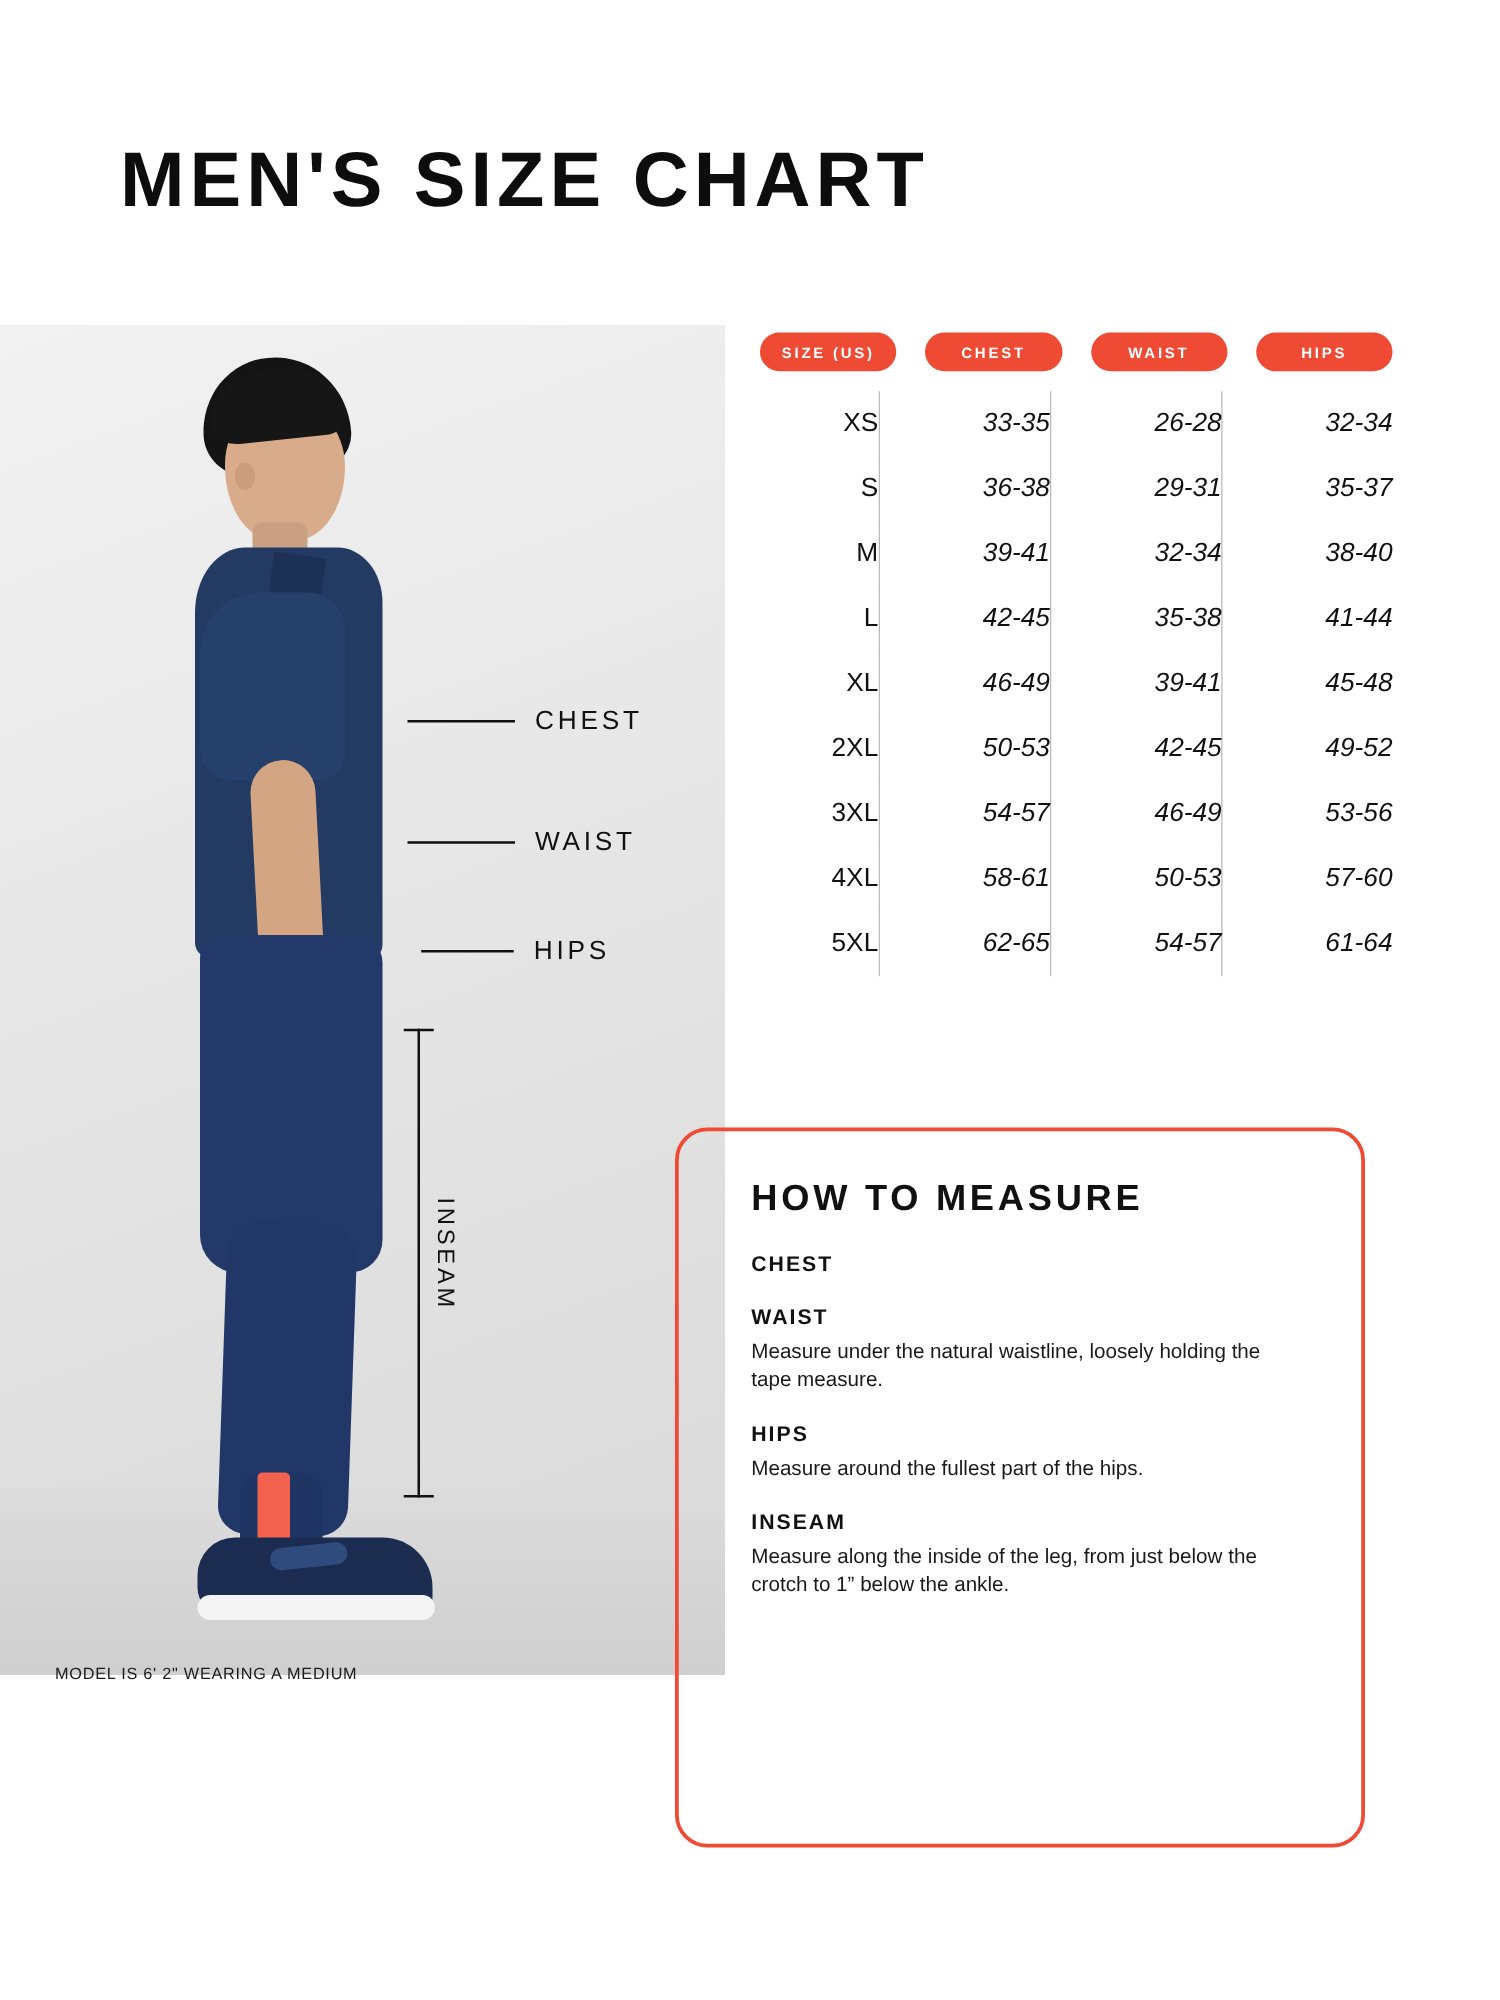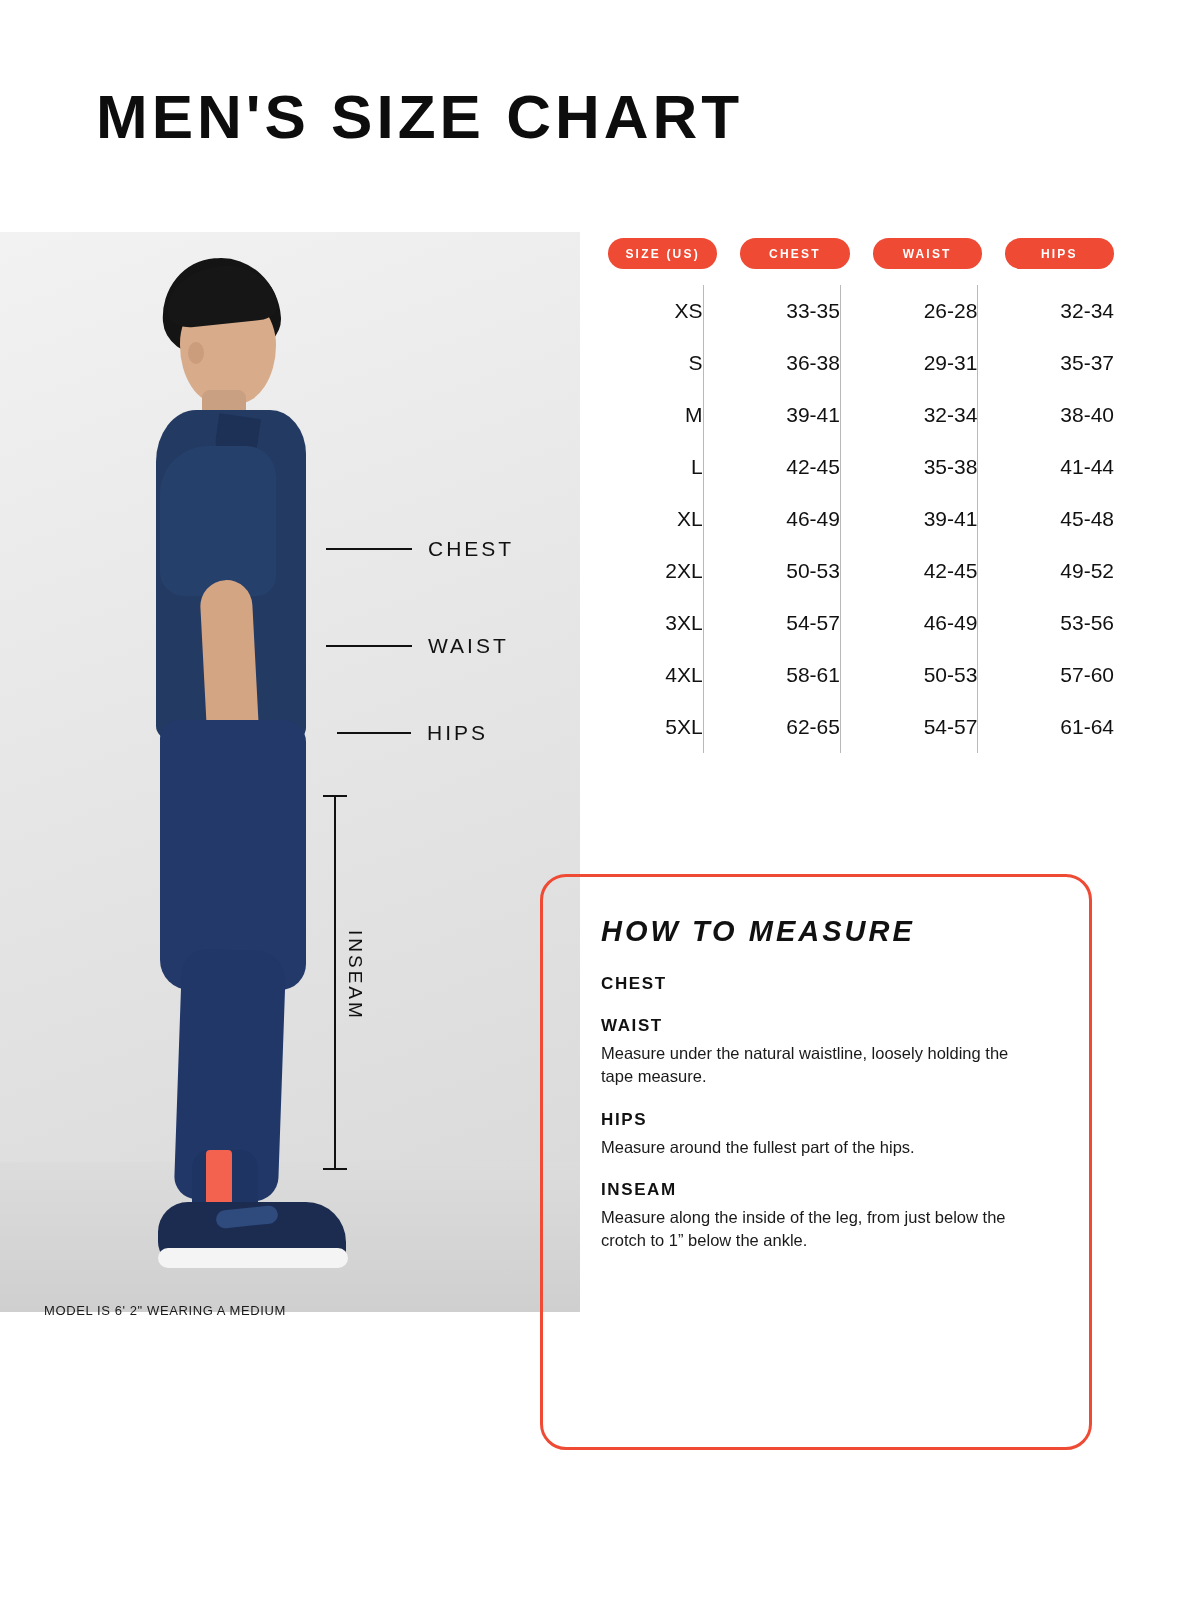--- a/index.html
+++ b/index.html
@@ -13,20 +13,21 @@
     font-family: "Liberation Sans", sans-serif;
     color: #111111;
     position: relative;
     overflow: hidden;
   }
 
   .page {
     position: relative;
     width: 1200px;
     height: 1190px;
+    margin-top: 28px;
   }
 
   
   .title {
     position: absolute;
     left: 96px;
     top: 86px;
     font-size: 62px;
     font-weight: bold;
     letter-spacing: 4px;
@@ -216,41 +217,41 @@
   }
   table.sizes td {
     text-align: right;
     font-size: 21px;
     color: #111111;
     padding: 14px 0;
     white-space: nowrap;
   }
   table.sizes td.c1, table.sizes td.c2, table.sizes td.c3 {
     border-left: 1px solid #b9b9b9;
+    font-style: italic;
   }
 
   
   .howto {
     position: absolute;
     left: 540px;
     top: 874px;
     width: 552px;
     height: 576px;
     border: 3px solid #ee4a34;
     border-radius: 26px;
     box-sizing: border-box;
     padding: 38px 44px 0 58px;
   }
   .howto h2 {
     margin: 0 0 26px 0;
     font-size: 29px;
     font-weight: bold;
     letter-spacing: 3px;
     color: #111111;
-    font-style: italic;
   }
   .howto .sec { margin-bottom: 22px; }
   .howto .sec h3 {
     margin: 0 0 6px 0;
     font-size: 17px;
     font-weight: bold;
     letter-spacing: 1.6px;
     color: #111111;
   }
   .howto .sec p {

